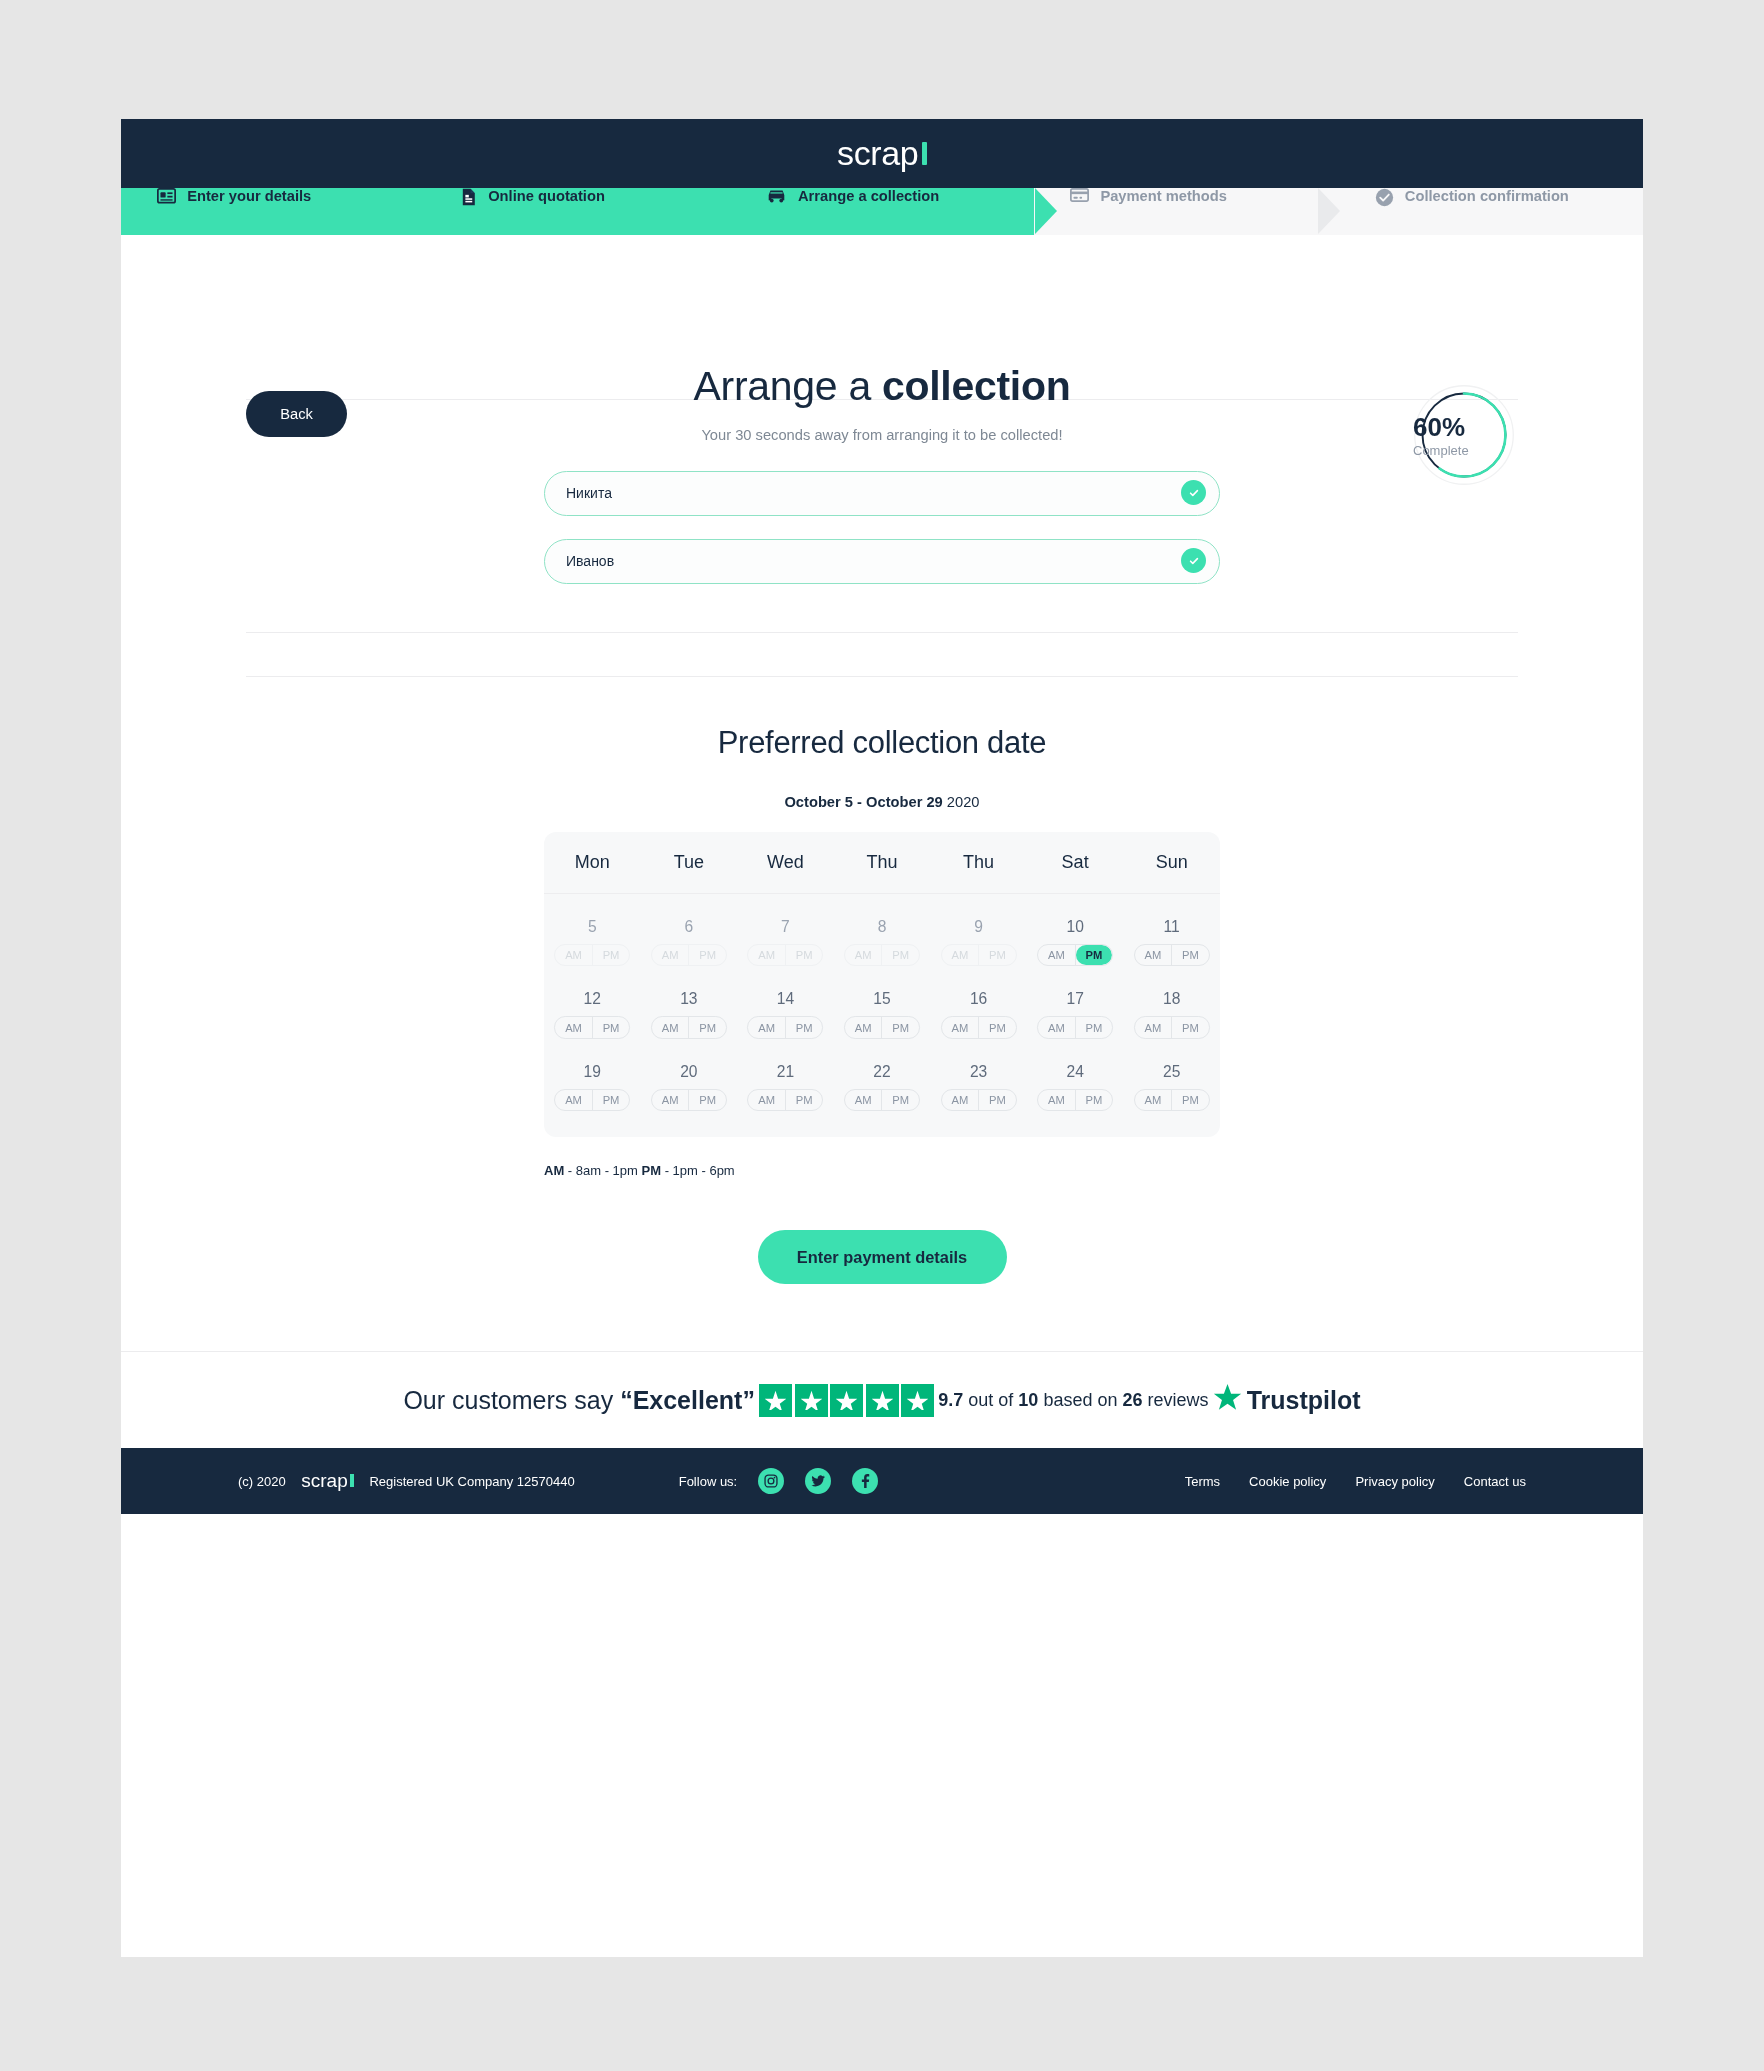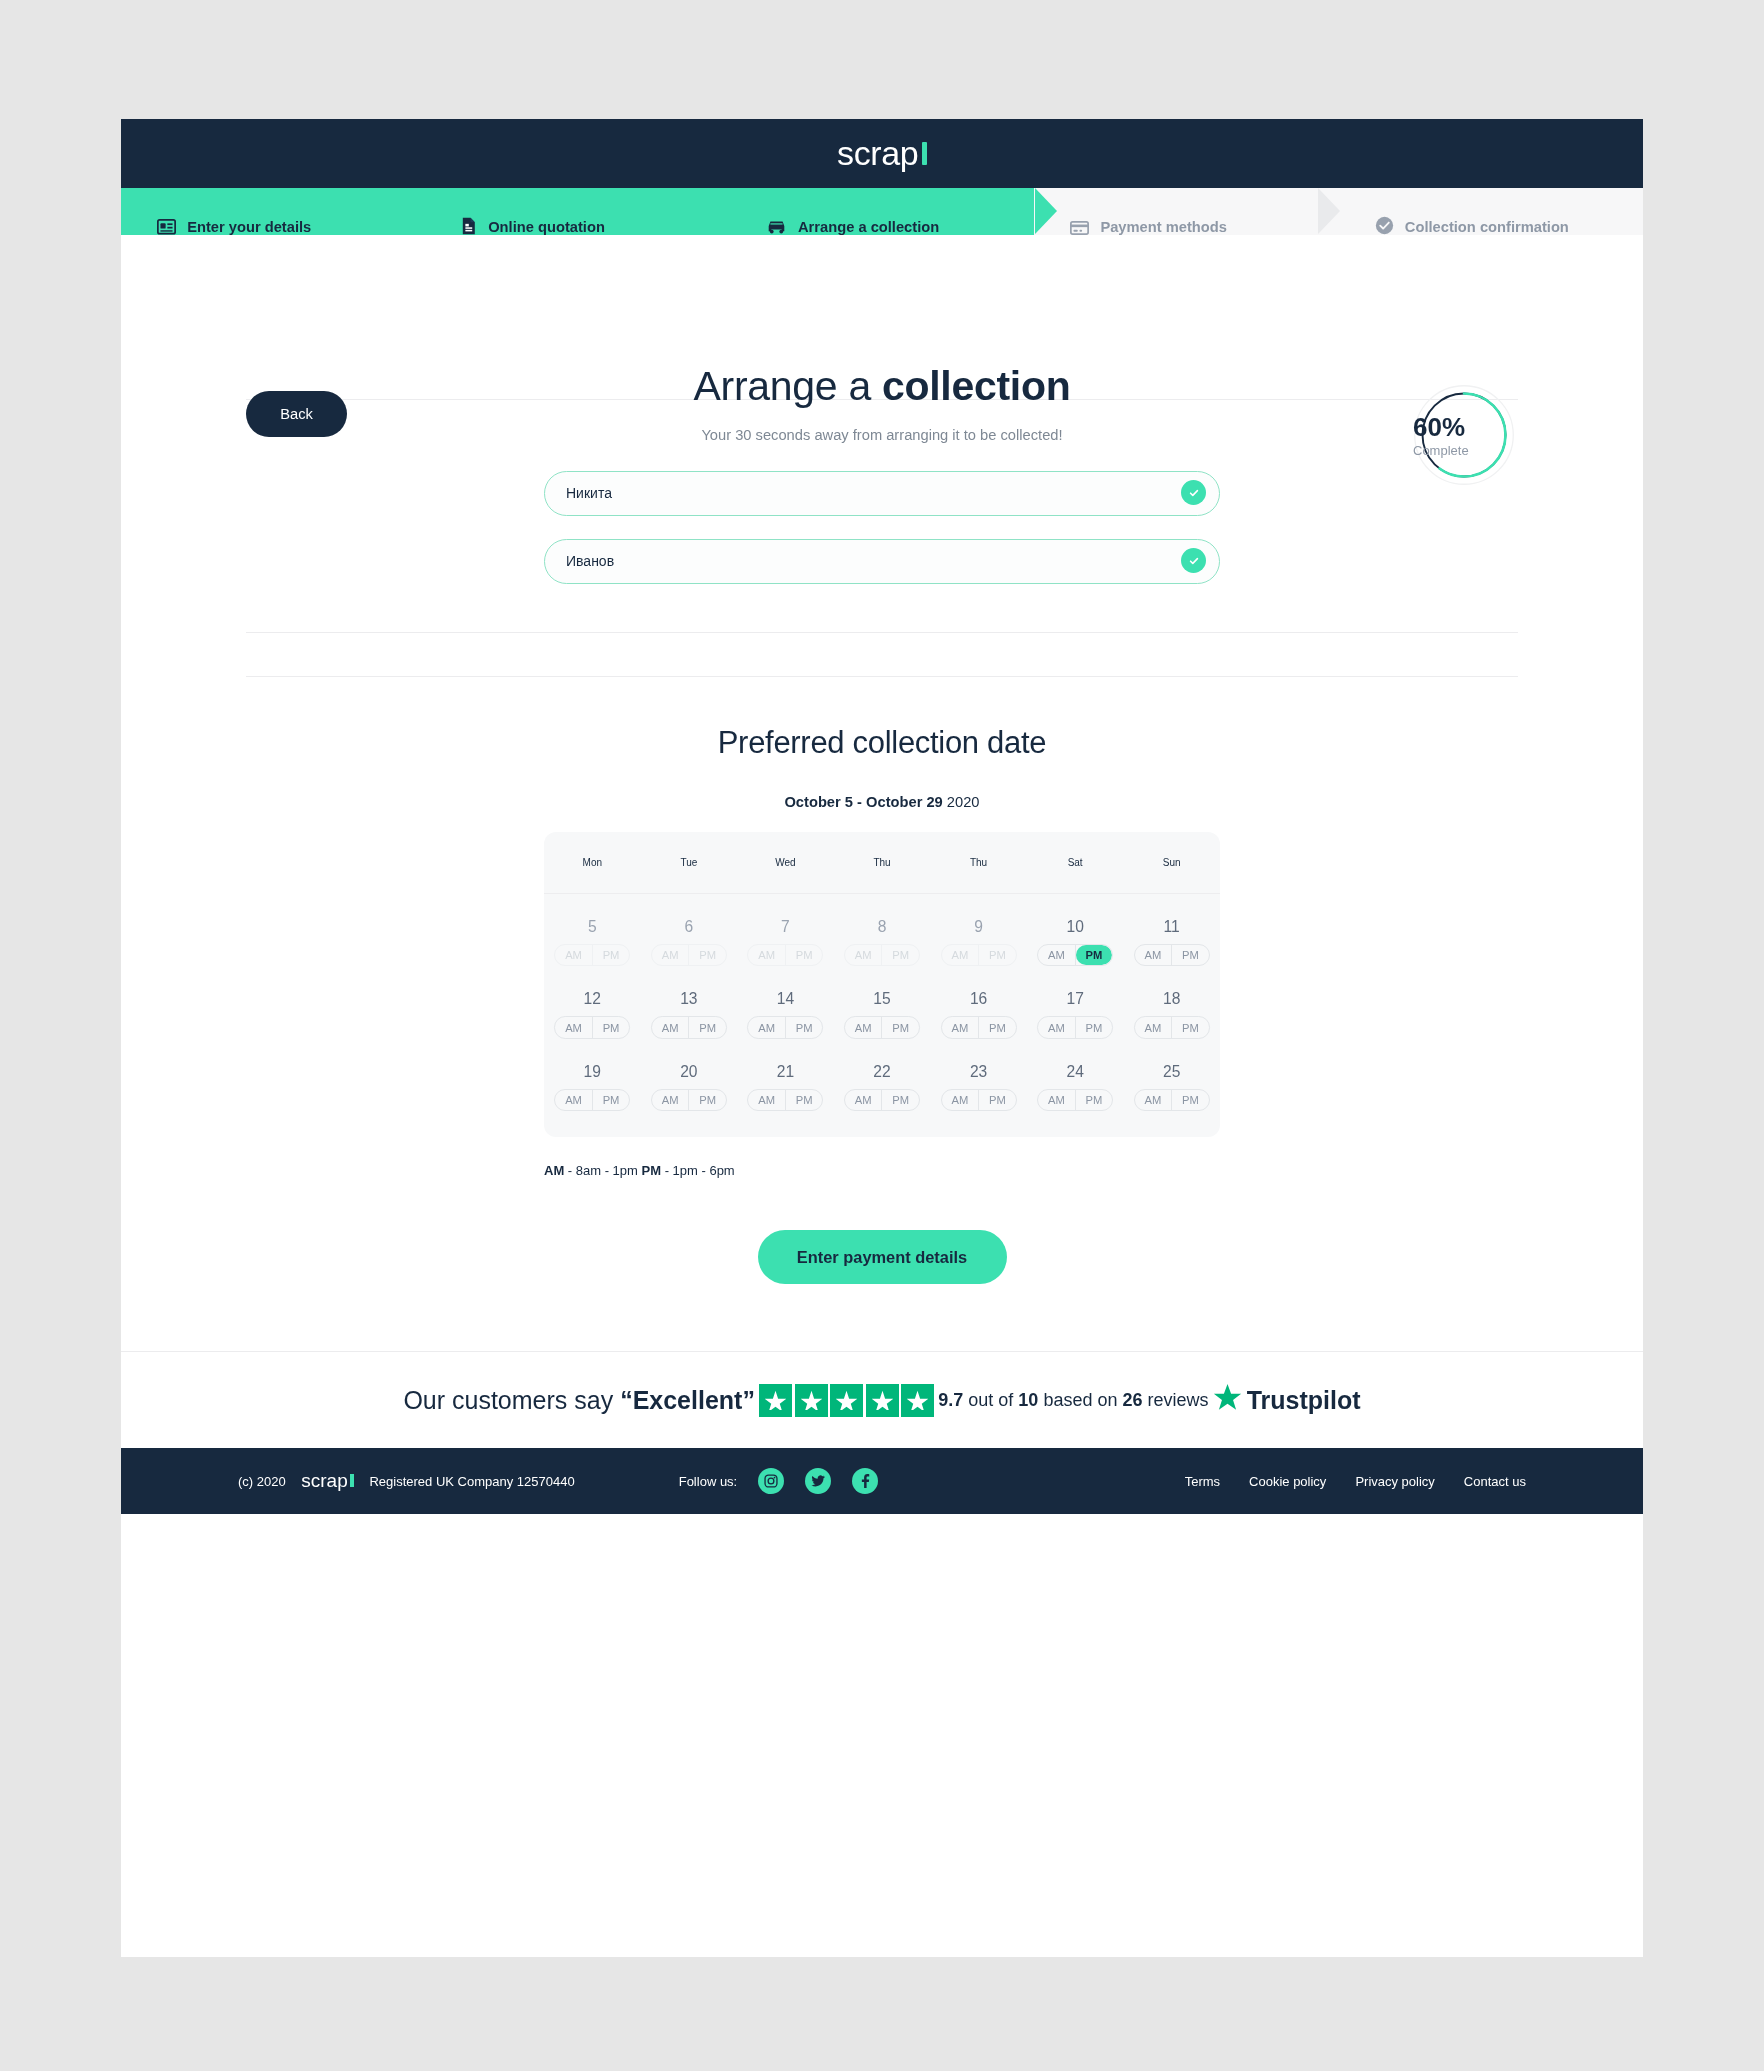--- a/index.html
+++ b/index.html
@@ -49,21 +49,21 @@
 
   
   .steps {
     display: flex;
     height: 47px;
     background: #f7f7f8;
   }
   .step {
     flex: 1;
     display: flex;
-    align-items: flex-end;
+    align-items: flex-start;
     gap: 11.2px;
     padding-left: 36px;
     position: relative;
     font-size: 14.7px;
     font-weight: bold;
     color: #8e98a6;
   }
   .step.active { background: #3ce0b0; color: #17293f; }
   .step.active::after {
     content: "";
@@ -263,21 +263,21 @@
   .cal-head {
     display: grid;
     grid-template-columns: repeat(7, 1fr);
     height: 62px;
     border-bottom: 0.9px solid #ededef;
   }
   .cal-head div {
     display: flex;
     align-items: center;
     justify-content: center;
-    font-size: 10px;
+    font-size: 18px;
     color: #17293f;
   }
   .cal-week {
     display: grid;
     grid-template-columns: repeat(7, 1fr);
     margin-top: 24px;
   }
   .cal-cell {
     display: flex;
     flex-direction: column;

